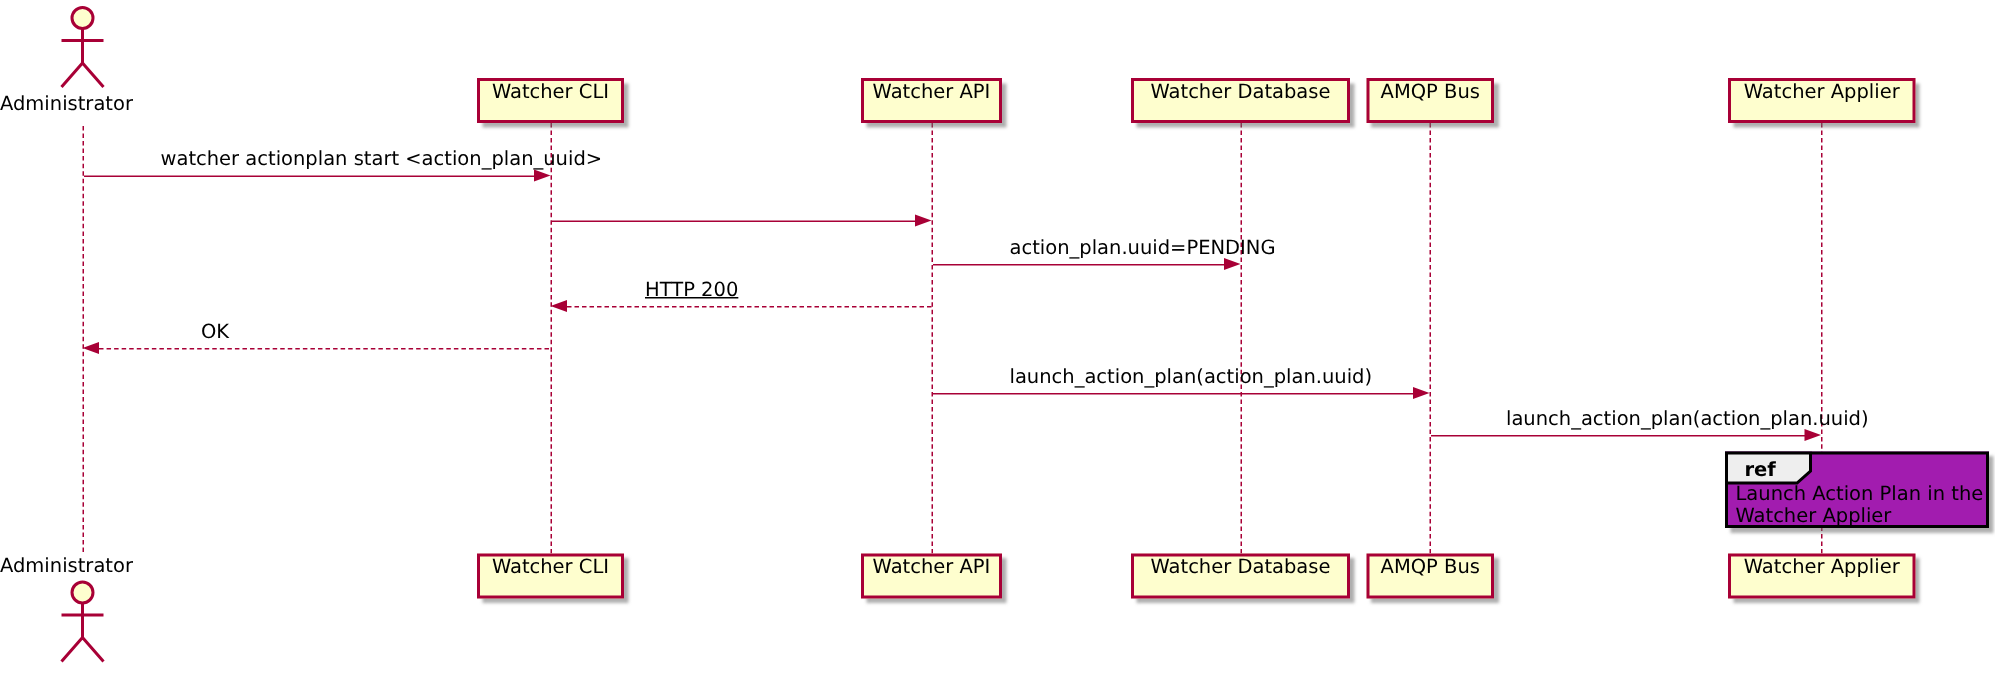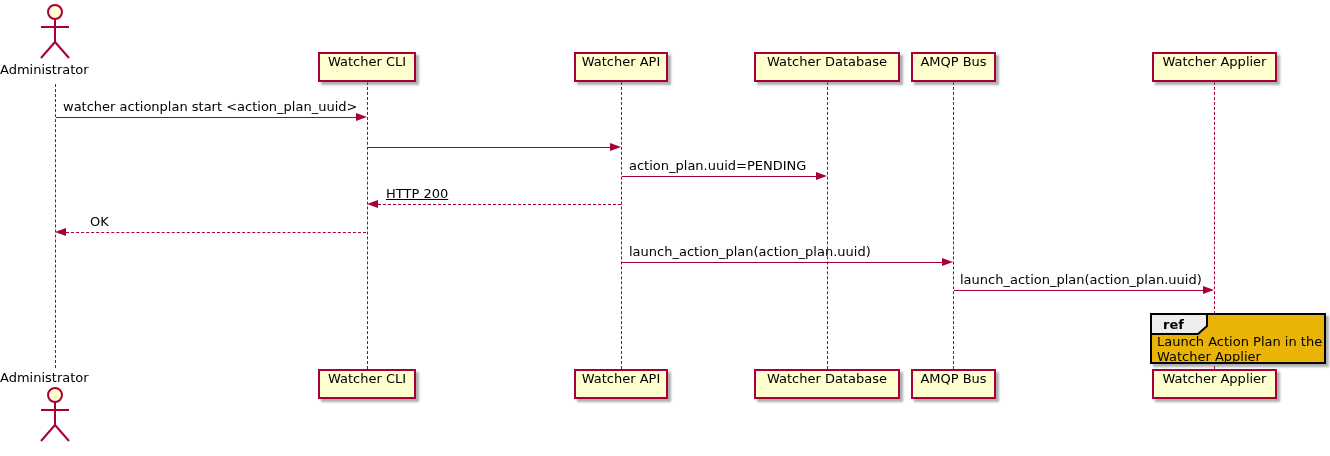--- a/index.html
+++ b/index.html
@@ -20,34 +20,33 @@
     position:absolute;box-sizing:border-box;height:30px;z-index:2;
     background:var(--participant-fill);border:2px solid var(--accent);
     box-shadow:3px 3px 2px rgba(110,110,110,.55);
     display:flex;align-items:flex-start;justify-content:center;
     font-size:13px;white-space:nowrap;
   }
   .actor-label{position:absolute;width:110px;text-align:left;font-size:13px;z-index:2;}
   .actor-figure{position:absolute;z-index:2;}
   .actor-figure circle{fill:var(--participant-fill);stroke:var(--accent);stroke-width:2;}
   .actor-figure path{fill:none;stroke:var(--accent);stroke-width:2;}
-  .msg-label{position:absolute;font-size:13px;white-space:nowrap;z-index:3;height:16px;line-height:16px;}
+  .msg-label{position:absolute;font-size:13px;white-space:nowrap;z-index:3;height:16px;line-height:16px;margin-left:44px;}
   .msg-line{position:absolute;height:0;border-top:1px solid var(--accent);z-index:3;}
   .msg-line.dashed{border-top-style:dashed;}
   .arrow-r{position:absolute;width:0;height:0;z-index:3;
     border-top:4px solid transparent;border-bottom:4px solid transparent;
     border-left:11px solid var(--accent);}
   .arrow-l{position:absolute;width:0;height:0;z-index:3;
     border-top:4px solid transparent;border-bottom:4px solid transparent;
     border-right:11px solid var(--accent);}
   .ref-box{
     position:absolute;left:1150px;top:301px;width:176px;height:51px;box-sizing:border-box;
-    background:#eab308;border:2px solid #000;z-index:4;
+    background:#a21caf;border:2px solid #000;z-index:4;
     box-shadow:3px 3px 2px rgba(110,110,110,.55);
-    margin-top:12px;
   }
   .ref-tab{position:absolute;left:-2px;top:-2px;}
   .ref-tab text{font:bold 13px "DejaVu Sans","Liberation Sans",sans-serif;fill:#000;}
   .ref-text{position:absolute;left:5px;top:19px;font-size:13px;line-height:15px;white-space:nowrap;}
 </style>
 </head>
 <body>
 
 <div class="diagram">
 

